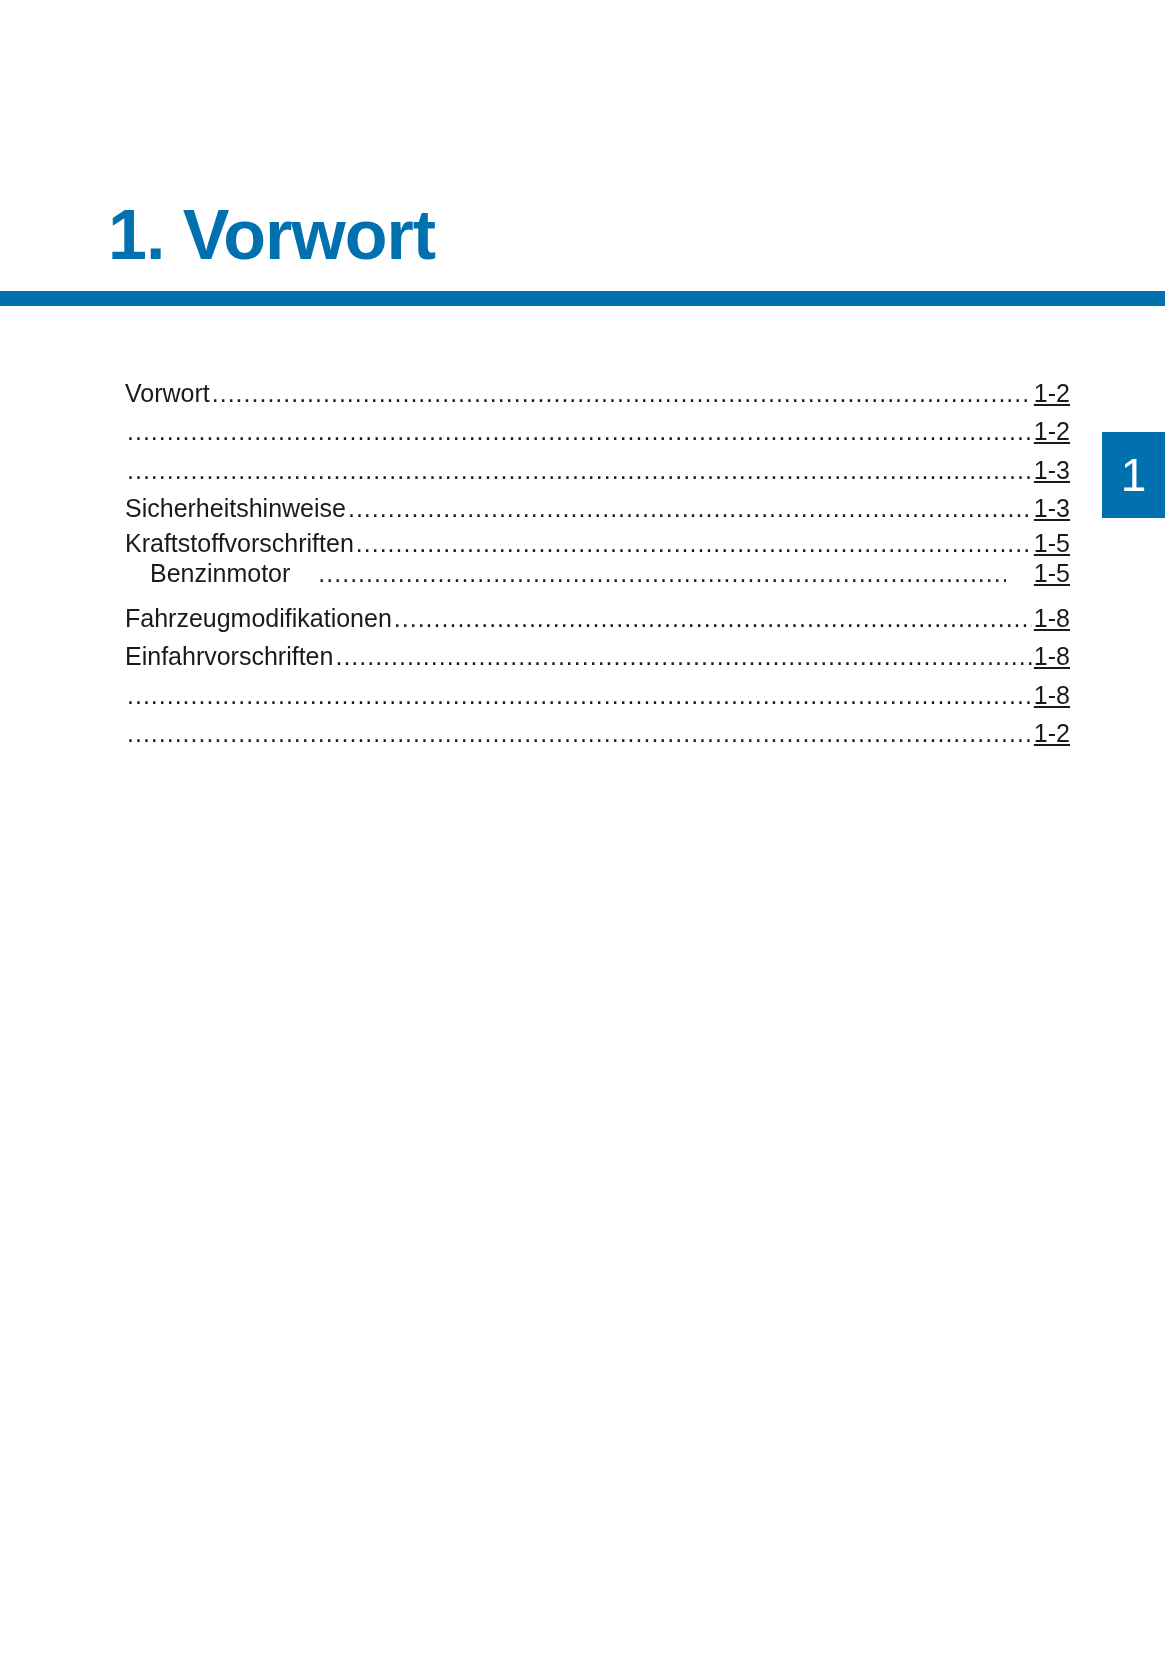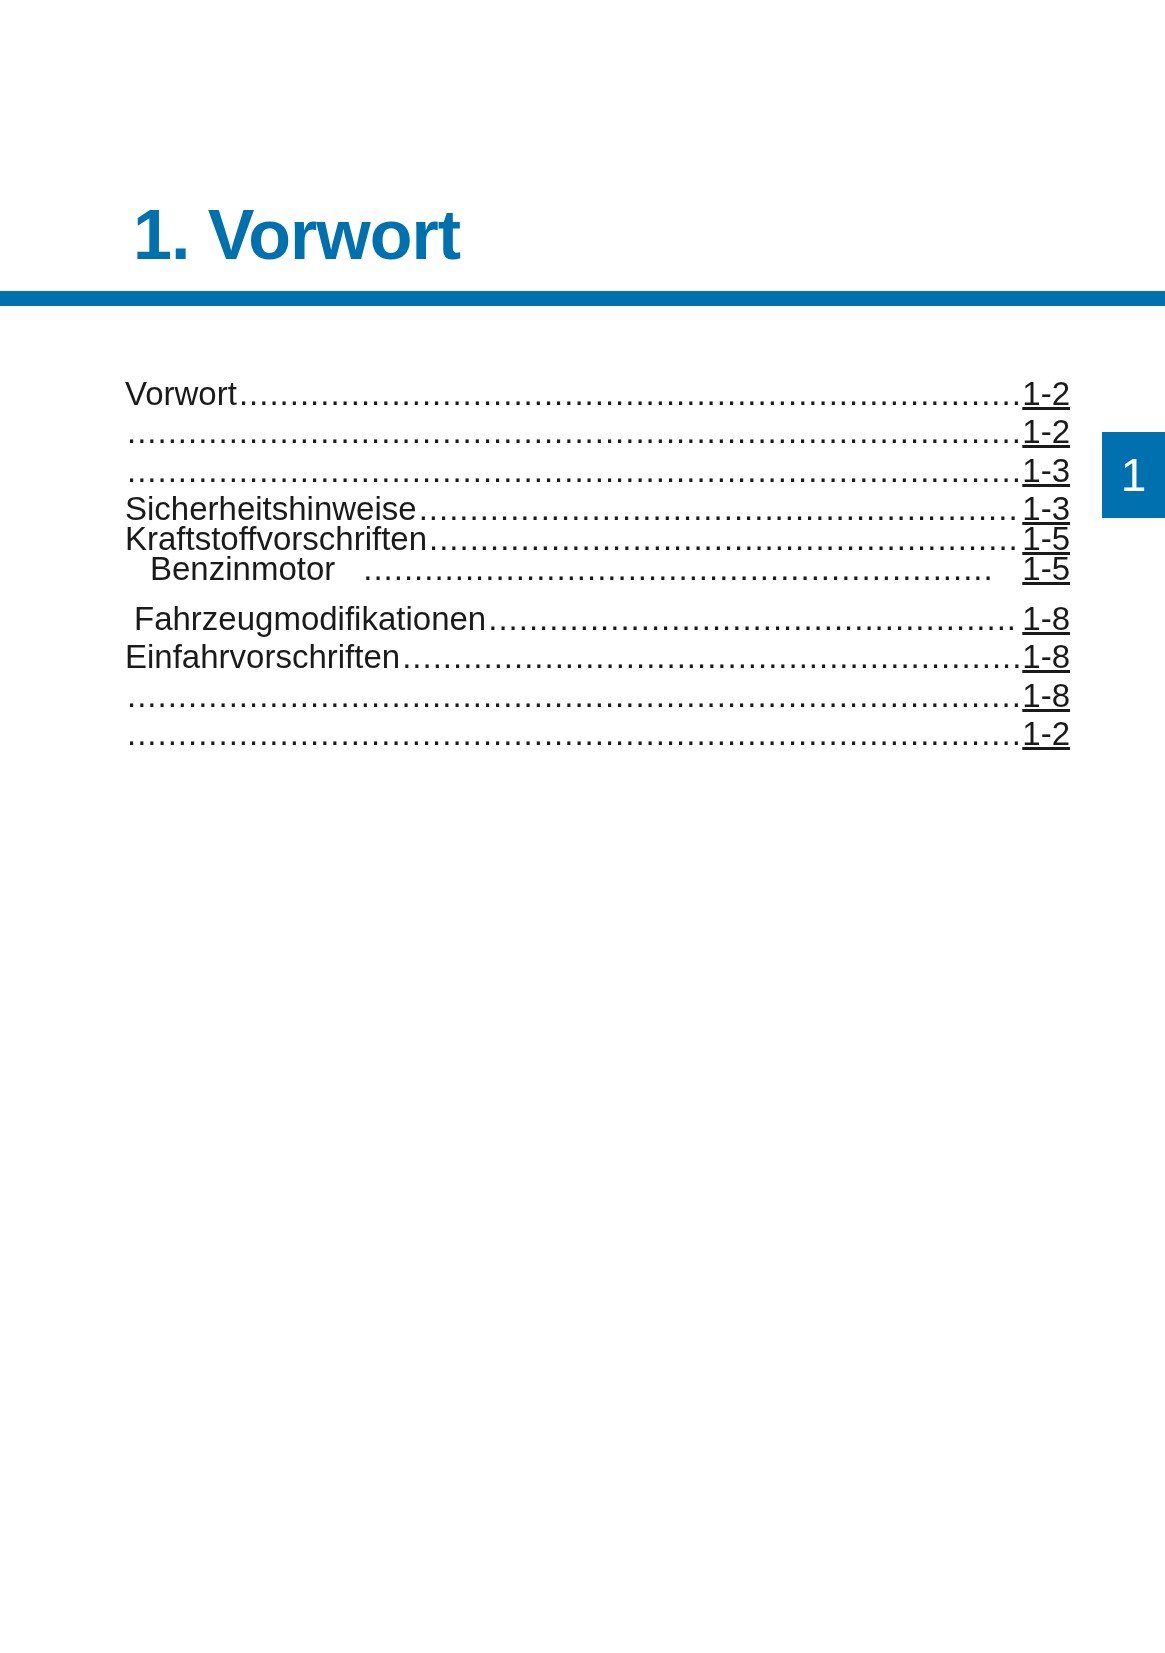--- a/index.html
+++ b/index.html
@@ -1,26 +1,26 @@
 <!DOCTYPE html>
 <html><head>
 <meta charset="utf-8">
 <style>
   html, body { margin: 0; padding: 0; background: #ffffff; }
   body { width: 1165px; height: 1653px; position: relative; overflow: hidden;
          font-family: "Liberation Sans", "DejaVu Sans", sans-serif; color: #1a1a1a; }
-  .chapter-title { position: absolute; left: 133px; top: 200px; margin: 0;
+  .chapter-title { position: absolute; left: 108px; top: 200px; margin: 0;
          font-size: 70px; font-weight: bold; letter-spacing: -1px; color: #0070ae; line-height: 1; }
   .rule { position: absolute; left: 0; top: 291px; width: 1165px; height: 15px; background: #0070ae; }
   .tab { position: absolute; left: 1102px; top: 432px; width: 63px; height: 86px; background: #0070ae;
          color: #fff; font-size: 46px; display: flex; align-items: center; justify-content: center; }
   .toc { position: absolute; left: 125px; top: 374px; width: 945px; }
-  .row { display: flex; align-items: flex-end; font-size: 33px; height: 38.5px; white-space: nowrap; }
+  .row { display: flex; align-items: center; font-size: 25px; height: 38.5px; white-space: nowrap; }
   .row.sub { padding-left: 25px; height: 30px; gap: 26px; }
-  .row.after-sub { margin-top: 11px; margin-left: 9px; }
+  .row.after-sub { margin-top: 11px; }
   .row .t { flex: 0 0 auto; }
   .row .d { flex: 1 1 auto; overflow: hidden; margin: 0 2px; letter-spacing: 1px; color: #1a1a1a; }
   .row .d::after { content: "......................................................................................................................................................................................................................"; }
   .row .p { flex: 0 0 auto; text-decoration: underline; }
 </style>
 </head>
 <body>
 
 <h1 class="chapter-title">1. Vorwort</h1>
 <div class="rule"></div>

